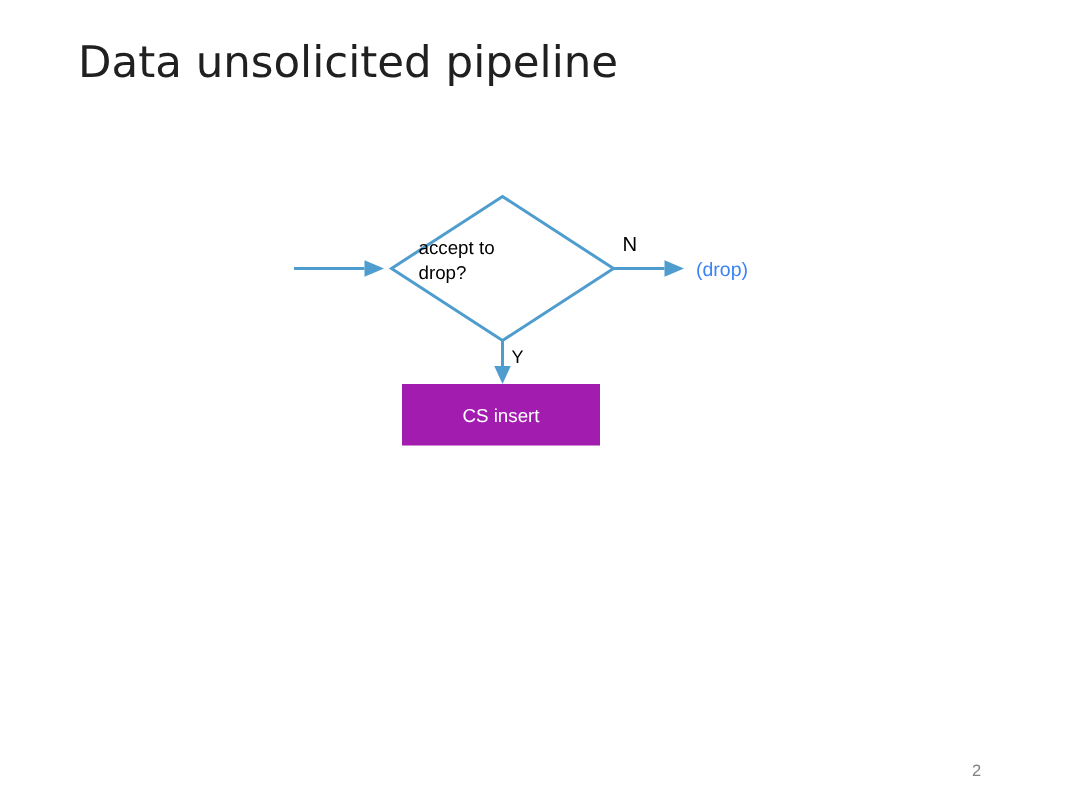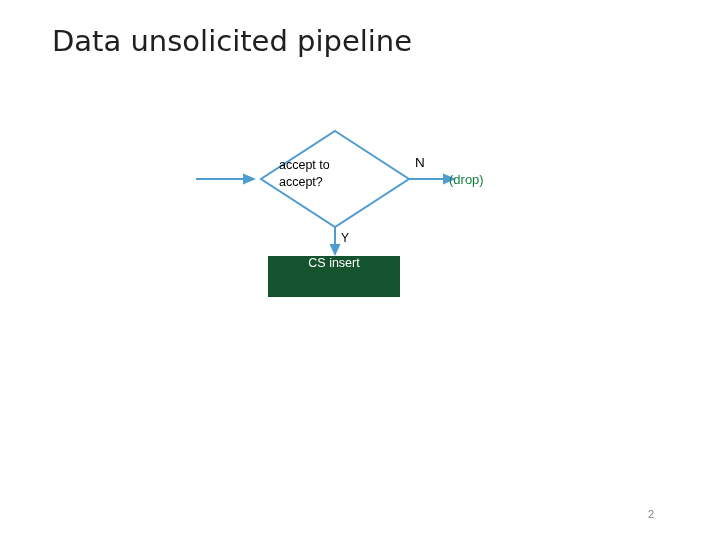--- a/index.html
+++ b/index.html
@@ -56,41 +56,41 @@
   }
   .label-n {
     position: absolute;
     left: 415px;
     top: 155px;
     font-size: 13.5px;
     color: #000000;
   }
   .label-drop {
     position: absolute;
-    left: 449px;
+    left: 464px;
     top: 172px;
     font-size: 13px;
-    color: #15803d;
+    color: #3b82f6;
   }
   .label-y {
     position: absolute;
     left: 341px;
     top: 231px;
     font-size: 12px;
     color: #000000;
   }
   .process-box {
     position: absolute;
     left: 268px;
     top: 256px;
     width: 132px;
     height: 41px;
-    background: #14532d;
+    background: #a21caf;
     display: flex;
-    align-items: flex-start;
+    align-items: center;
     justify-content: center;
   }
   .process-box span {
     font-size: 12.5px;
     color: #ffffff;
   }
   .page-number {
     position: absolute;
     left: 648px;
     top: 508px;
@@ -123,21 +123,21 @@
       </g>
 
       <g>
         <line x1="335" y1="227" x2="335" y2="244" stroke="#4f9ccf" stroke-width="2"></line>
         <polygon points="329.5,244 335,256 340.5,244" fill="#4f9ccf"></polygon>
       </g>
     </svg>
 
     <div class="decision-label">
       <span>accept to</span><br>
-      <span>accept?</span>
+      <span>drop?</span>
     </div>
 
     <div class="label-n">N</div>
     <div class="label-drop">(drop)</div>
     <div class="label-y">Y</div>
 
     <div class="process-box">
       <span>CS insert</span>
     </div>
   </div>

